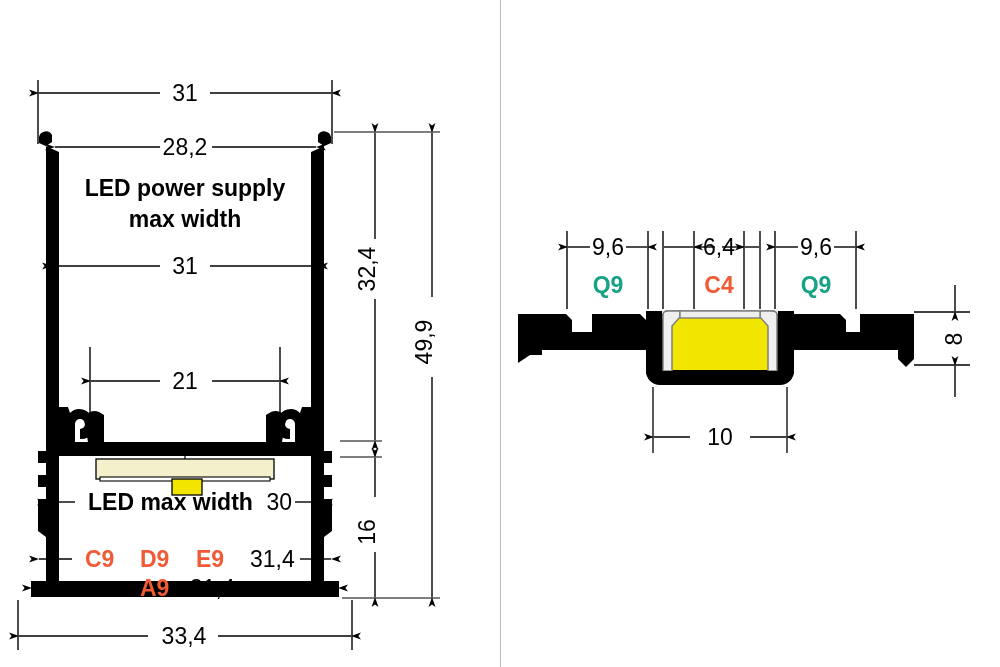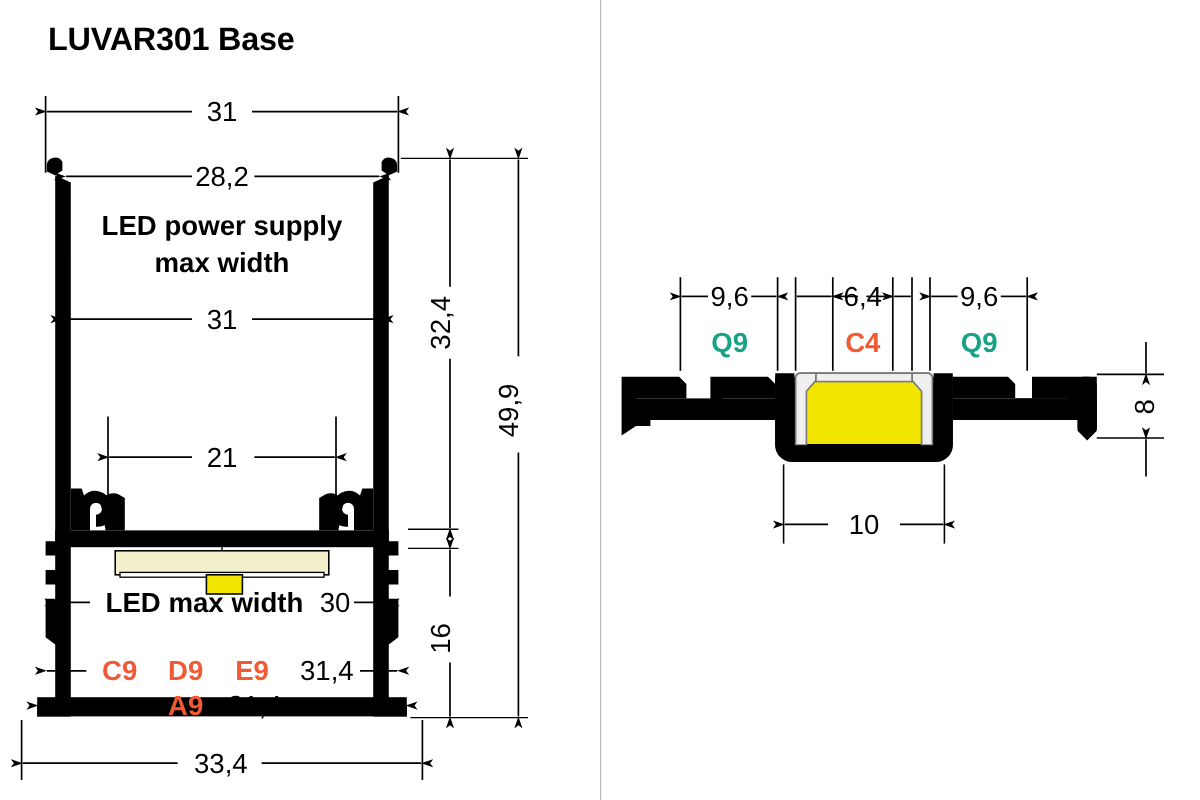--- a/index.html
+++ b/index.html
@@ -67,21 +67,20 @@
 </style>
 </head>
 <body>
 
 <div id="page">
 
   <div class="divider"></div>
 
   <div class="panel" id="panel-left">
 
-    <div class="title" id="title-left">LUVAR301 Base</div>
 
     <svg width="500" height="620" viewBox="0 0 500 620" style="position:absolute;left:0;top:47px;">
 
       <defs>
         <marker id="ahL" markerWidth="11" markerHeight="8" refX="10" refY="4" orient="auto" markerUnits="userSpaceOnUse">
           <path d="M10,4 L0,0.6 L2.6,4 L0,7.4 Z" fill="#000"></path>
         </marker>
         <marker id="ahR" markerWidth="11" markerHeight="8" refX="1" refY="4" orient="auto" markerUnits="userSpaceOnUse">
           <path d="M1,4 L11,0.6 L8.4,4 L11,7.4 Z" fill="#000"></path>
         </marker>

